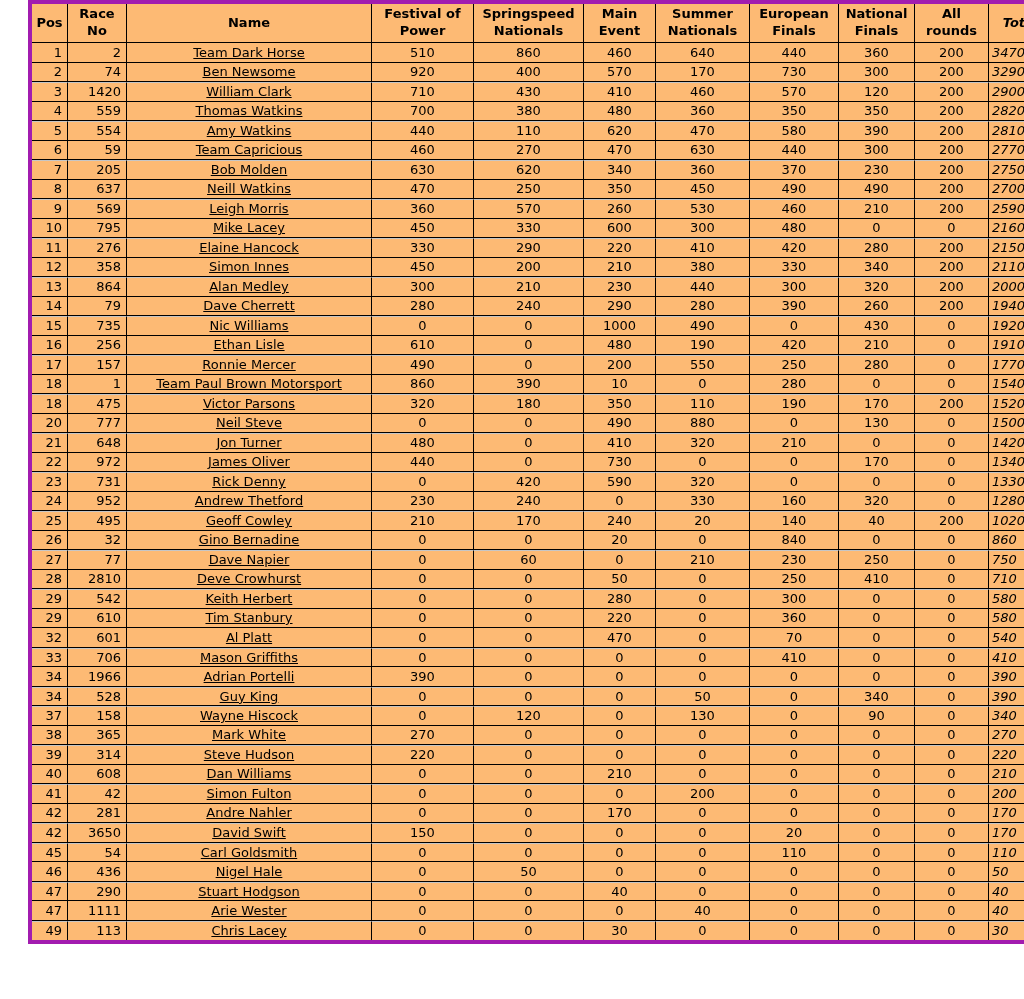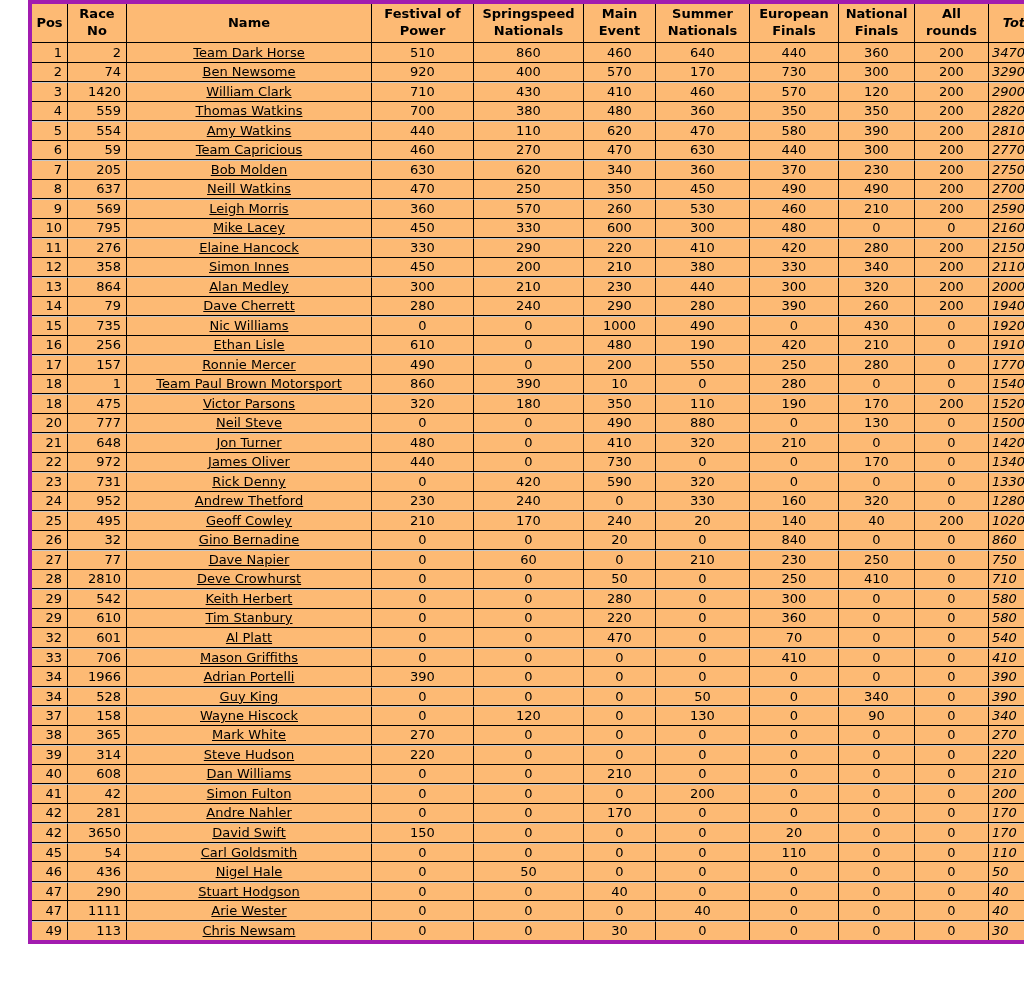--- a/index.html
+++ b/index.html
@@ -688,21 +688,21 @@
           <td>0</td>
           <td>40</td>
           <td>0</td>
           <td>0</td>
           <td>0</td>
           <td>40</td>
         </tr>
         <tr class="group-start">
           <td>49</td>
           <td>113</td>
-          <td>Chris Newsam</td>
+          <td>Chris Lacey</td>
           <td>0</td>
           <td>0</td>
           <td>30</td>
           <td>0</td>
           <td>0</td>
           <td>0</td>
           <td>0</td>
           <td>30</td>
         </tr>
       </tbody>

